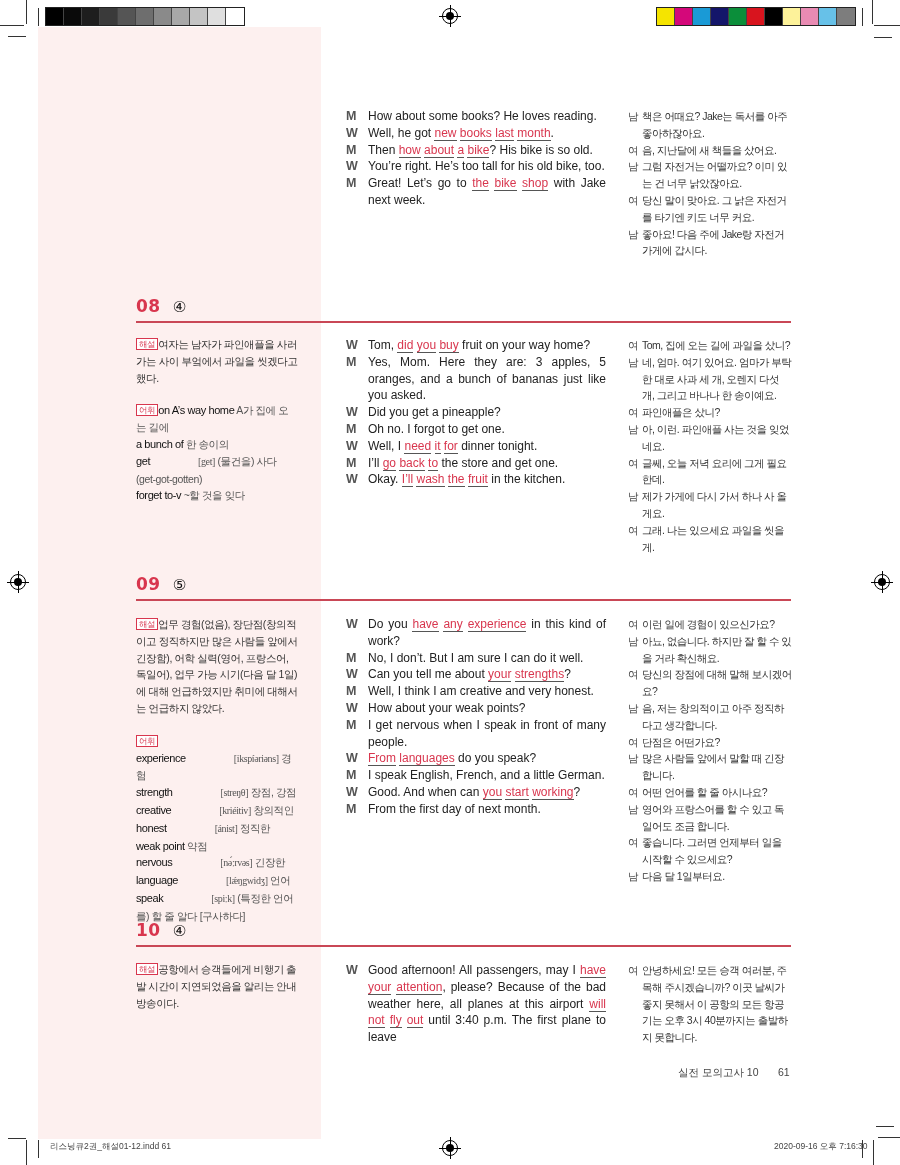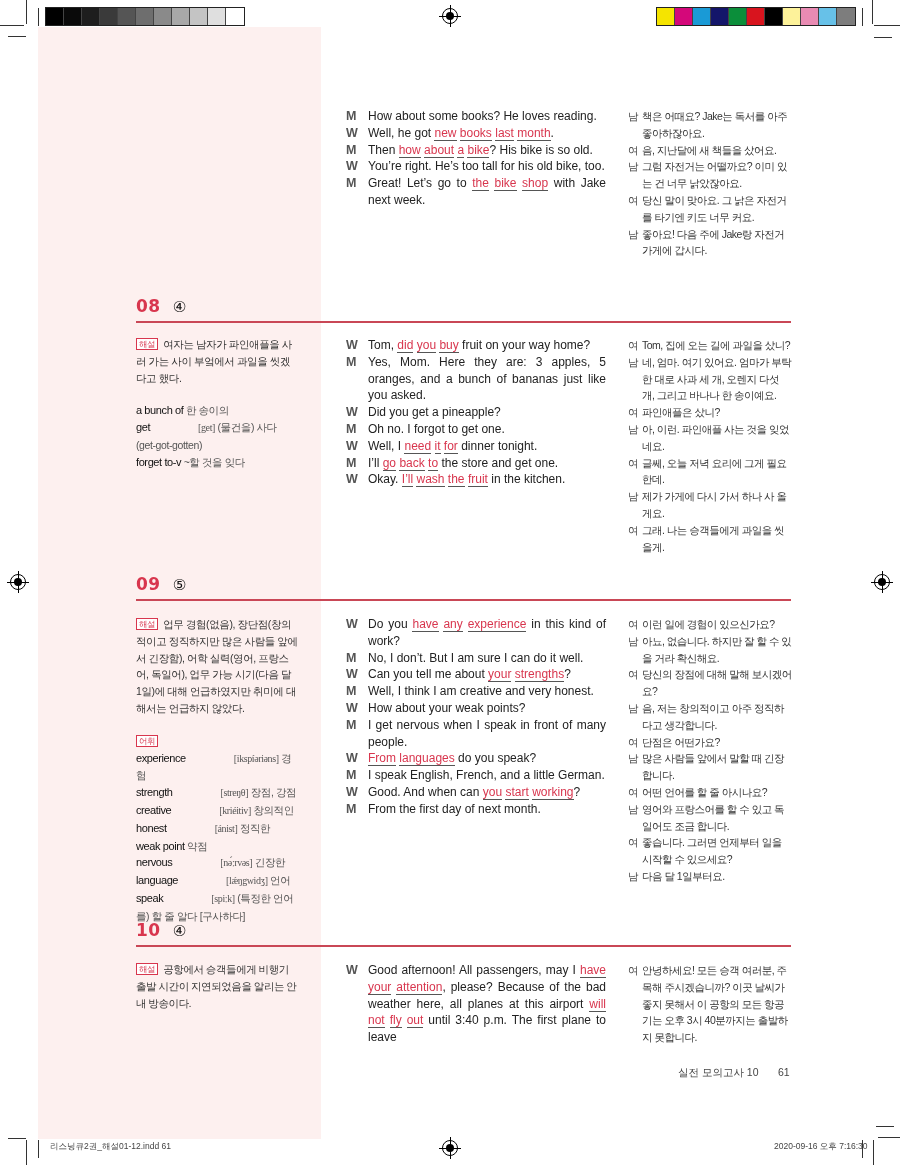--- a/index.html
+++ b/index.html
@@ -31,21 +31,21 @@
   .ko .line { display: flex; }
   .ko .sp { width: 14px; flex: 0 0 14px; color: #444; }
   .ko .tx { flex: 1; }
 
   .qhead { position: absolute; left: 136px; display: flex; align-items: baseline; }
   .qnum { font-size: 17px; font-weight: bold; color: #d8364e; font-family: "DejaVu Sans", sans-serif; letter-spacing: 0.5px; }
   .qans { font-size: 15px; margin-left: 12px; color: #111; }
   .qrule { position: absolute; left: 136px; width: 655px; height: 1.5px; background: #c94756; }
 
   .side { position: absolute; left: 136px; width: 162px; font-size: 10.5px; line-height: 16.8px; color: #333; letter-spacing: -0.4px; }
-  .tag { display: inline-block; font-size: 8.5px; color: #d8364e; border: 1px solid #d8364e; background: #fff; padding: 0 2px; line-height: 10px; margin-right: 5px; vertical-align: 1px; }
+  .tag { display: inline-block; font-size: 8.5px; color: #d8364e; border: 1px solid #d8364e; background: #fff; padding: 0 2px; line-height: 10px; vertical-align: 1px; }
   .vocab { font-size: 10.5px; line-height: 16.8px; }
   .vocab .en { color: #111; font-size: 11px; }
   .vocab .ipa { font-family: "Liberation Serif", serif; color: #555; font-size: 10px; margin-left: 48px; }
   .vocab .kr { color: #555; }
 
   .footer-title { position: absolute; left: 678px; top: 1066px; font-size: 10.5px; color: #444; }
   .footer-page { position: absolute; left: 778px; top: 1066px; font-size: 10.5px; color: #444; }
   .slug-left { position: absolute; left: 50px; top: 1141px; font-size: 8.5px; color: #444; }
   .slug-right { position: absolute; left: 774px; top: 1141px; font-size: 8.5px; color: #444; text-align: right; }
 </style>
@@ -157,20 +157,21 @@
 
 <div class="qhead" style="top:296px;">
   <span class="qnum">08</span>
   <span class="qans">④</span>
 </div>
 <div class="qrule" style="top:321px;"></div>
 <div class="side" style="top:336px;">
   <div><span class="tag">해설</span><span>여자는 남자가 파인애플을 사러 가는 사이 부엌에서 과일을 씻겠다고 했다.</span></div>
   <div style="height:16px;"></div>
   <div class="vocab">
+      <div><span class="tag">어휘</span><span class="en">on A’s way home</span><span class="kr"> A가 집에 오는 길에</span></div>
       <div><span class="en">a bunch of</span><span class="kr"> 한 송이의</span></div>
       <div><span class="en">get</span><span class="ipa">[get]</span><span class="kr"> (물건을) 사다 (get-got-gotten)</span></div>
       <div><span class="en">forget to-v</span><span class="kr"> ~할 것을 잊다</span></div>
     </div>
 </div>
 <div class="dlg" style="top:337px;">
     <div class="line">
       <span class="sp">W</span>
       <span class="tx">Tom, <span class="hl">did</span> <span class="hl">you</span> <span class="hl">buy</span> fruit on your way home?</span>
     </div>
@@ -219,21 +220,21 @@
     <div class="line">
       <span class="sp">여</span>
       <span class="tx">글쎄, 오늘 저녁 요리에 그게 필요한데.</span>
     </div>
     <div class="line">
       <span class="sp">남</span>
       <span class="tx">제가 가게에 다시 가서 하나 사 올게요.</span>
     </div>
     <div class="line">
       <span class="sp">여</span>
-      <span class="tx">그래. 나는 승객들에게 과일을 씻을게.</span>
+      <span class="tx">그래. 나는 있으세요 과일을 씻을게.</span>
     </div>
   </div>
 
 <div class="qhead" style="top:574px;">
   <span class="qnum">09</span>
   <span class="qans">⑤</span>
 </div>
 <div class="qrule" style="top:599px;"></div>
 <div class="side" style="top:616px;">
   <div><span class="tag">해설</span><span>업무 경험(없음), 장단점(창의적이고 정직하지만 많은 사람들 앞에서 긴장함), 어학 실력(영어, 프랑스어, 독일어), 업무 가능 시기(다음 달 1일)에 대해 언급하였지만 취미에 대해서는 언급하지 않았다.</span></div>

